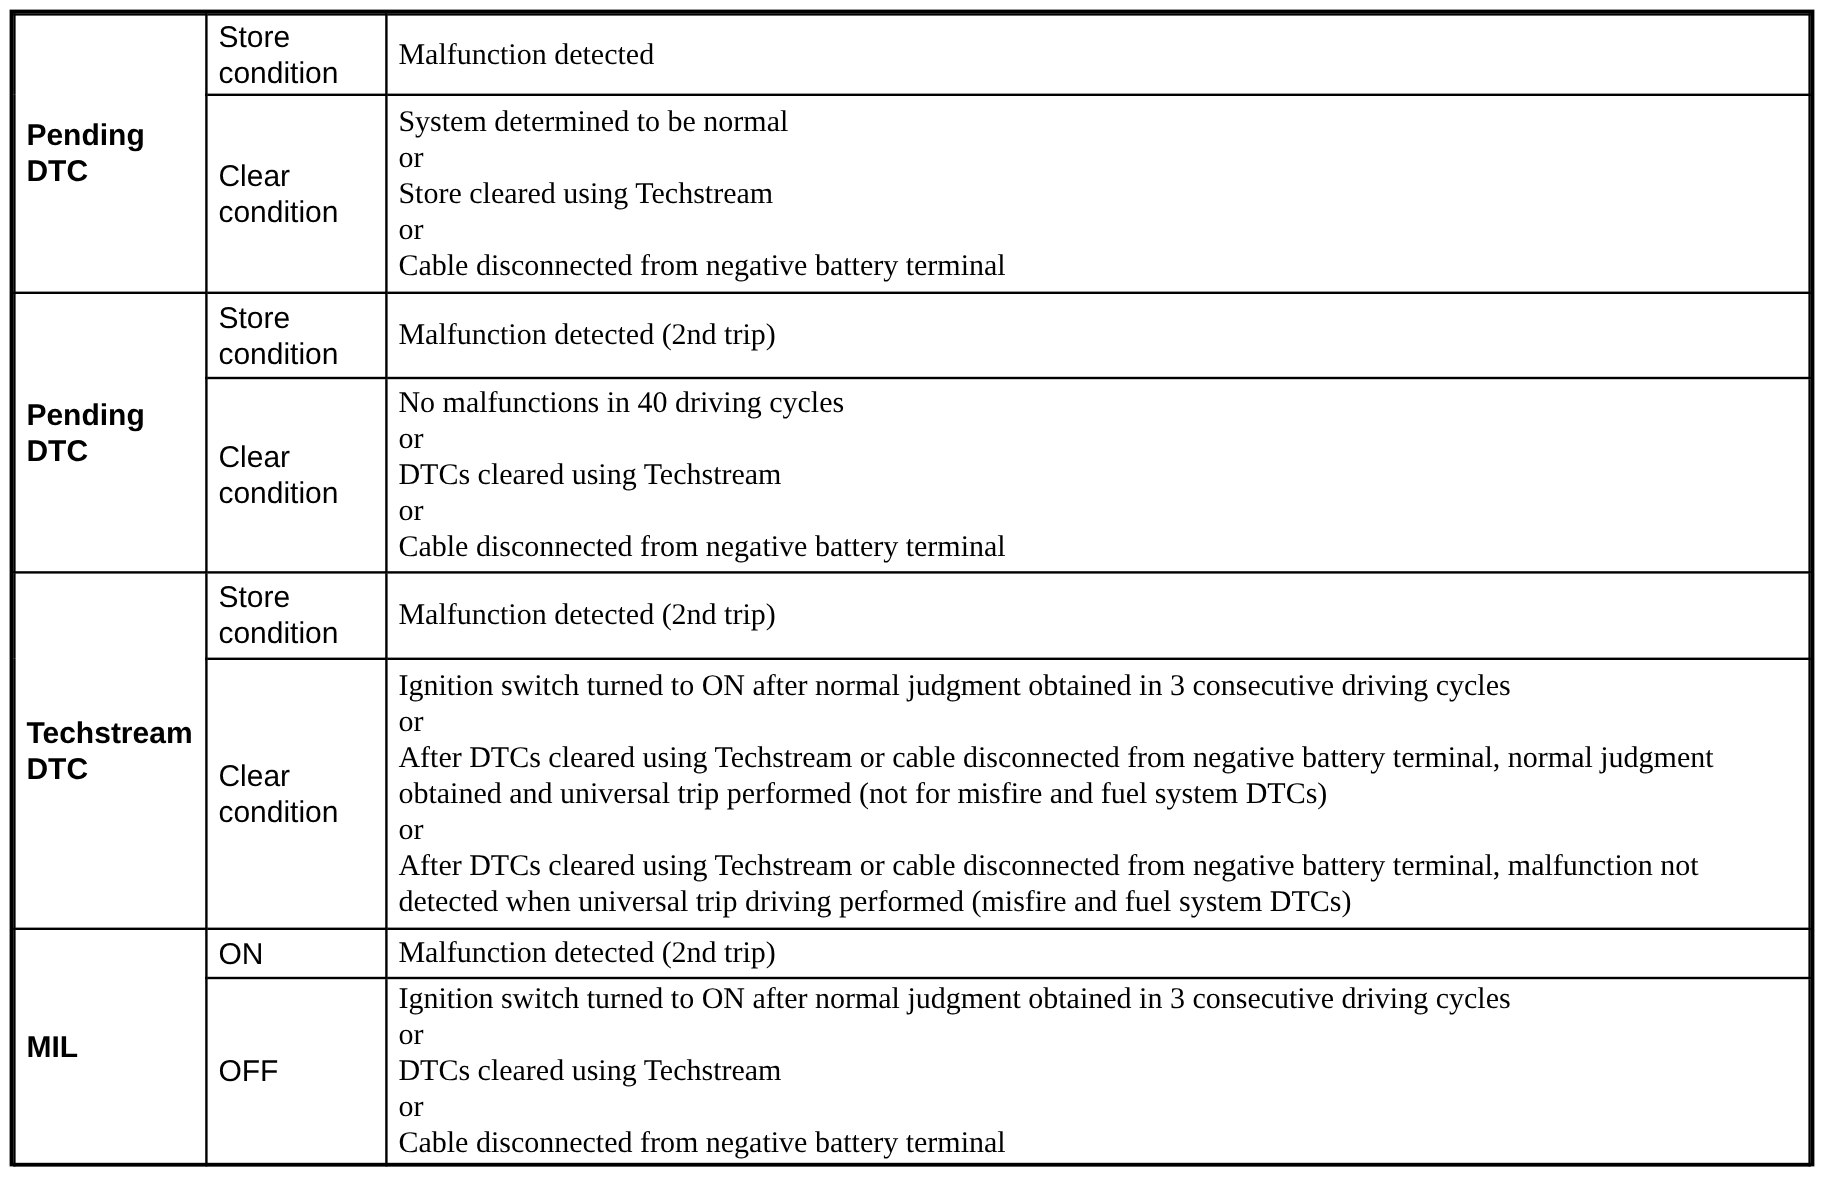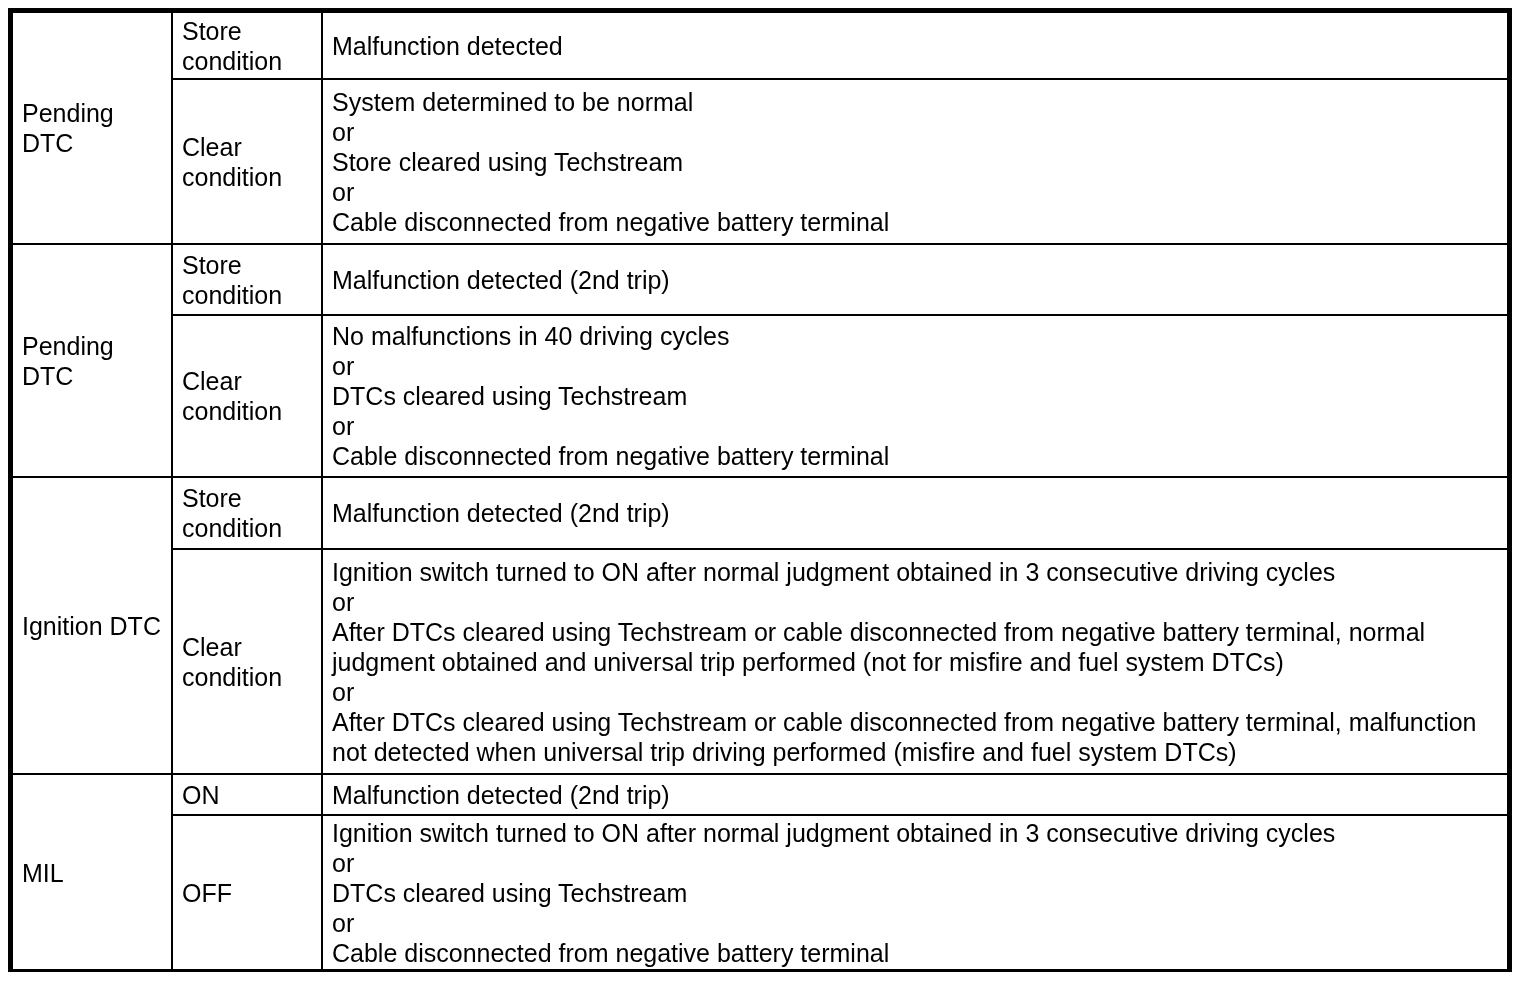--- a/index.html
+++ b/index.html
@@ -34,23 +34,25 @@
     border: 2px solid #000000;
     vertical-align: middle;
     font-size: 25px;
     line-height: 30px;
     padding: 2px 6px 2px 9px;
     overflow: hidden;
   }
   td.label-col {
     padding-left: 3px;
     padding-right: 2px;
+    font-weight: bold;
   }
   td.desc-col {
     white-space: pre-line;
+    font-family: Liberation Serif, serif;
   }
   col.c1 { width: 160px; }
   col.c2 { width: 150px; }
   
   tr.rh1 { height: 67px; }
   tr.rh2 { height: 165px; }
   tr.rh3 { height: 71px; }
   tr.rh4 { height: 162px; }
   tr.rh5 { height: 72px; }
   tr.rh6 { height: 225px; }
@@ -91,21 +93,21 @@
       <tr class="rh4">
         <td class="cond-col">Clear condition</td>
         <td class="desc-col">No malfunctions in 40 driving cycles
 or
 DTCs cleared using Techstream
 or
 Cable disconnected from negative battery terminal</td>
       </tr>
 
       <tr class="rh5">
-        <td class="label-col" rowspan="2">Ignition DTC</td>
+        <td class="label-col" rowspan="2">Techstream DTC</td>
         <td class="cond-col">Store condition</td>
         <td class="desc-col">Malfunction detected (2nd trip)</td>
       </tr>
       <tr class="rh6">
         <td class="cond-col">Clear condition</td>
         <td class="desc-col">Ignition switch turned to ON after normal judgment obtained in 3 consecutive driving cycles
 or
 After DTCs cleared using Techstream or cable disconnected from negative battery terminal, normal judgment obtained and universal trip performed (not for misfire and fuel system DTCs)
 or
 After DTCs cleared using Techstream or cable disconnected from negative battery terminal, malfunction not detected when universal trip driving performed (misfire and fuel system DTCs)</td>

